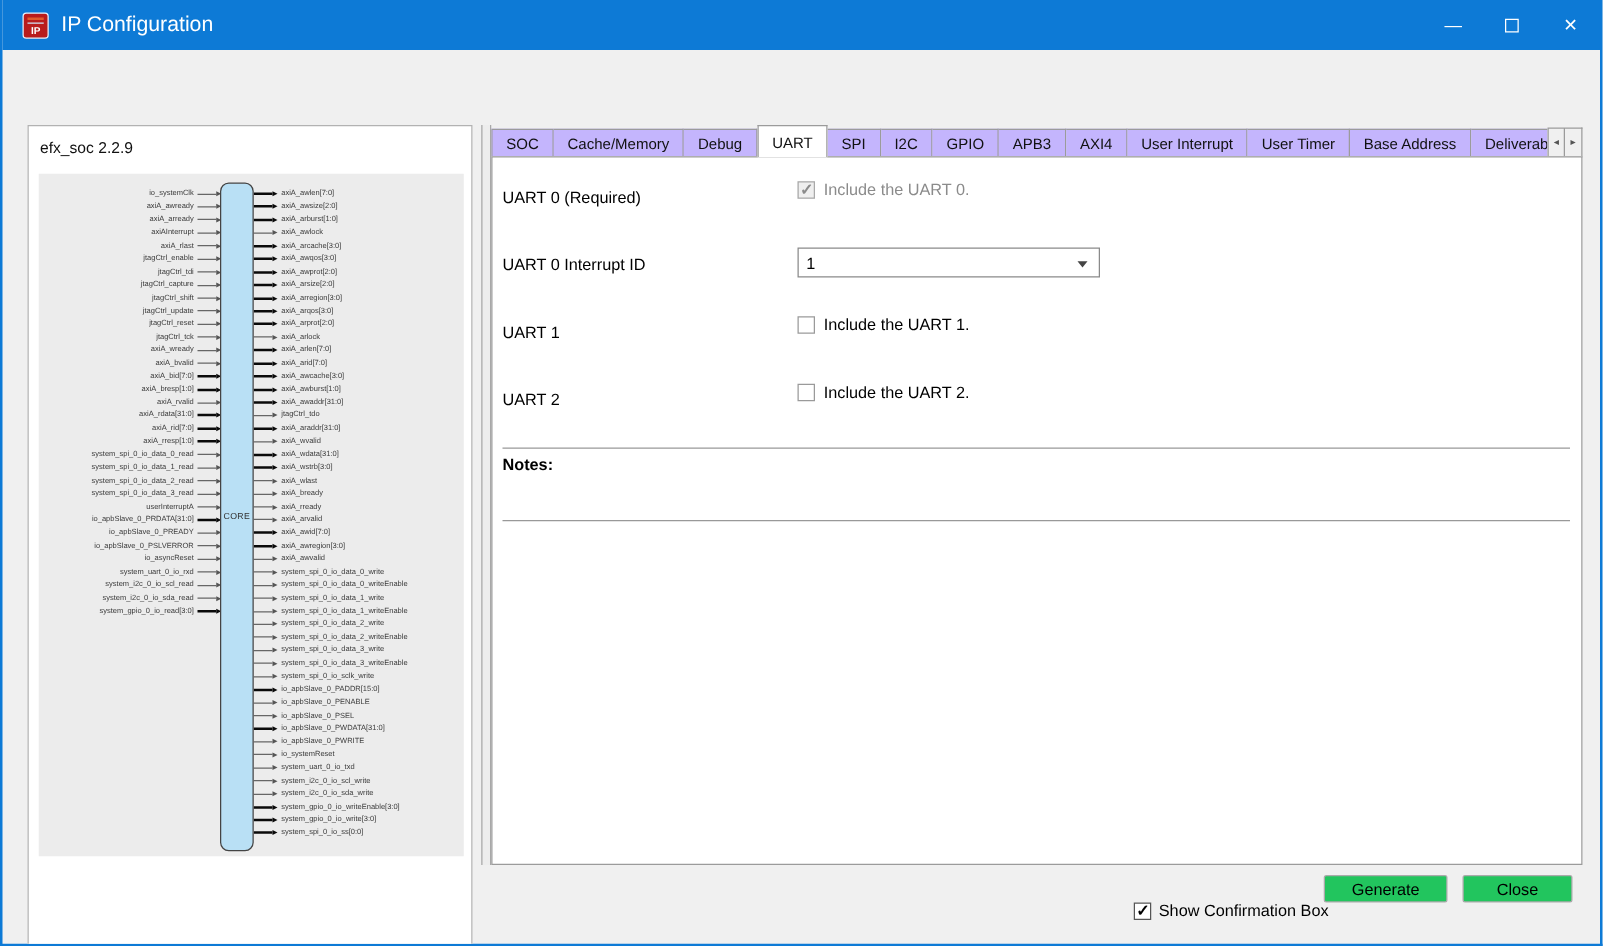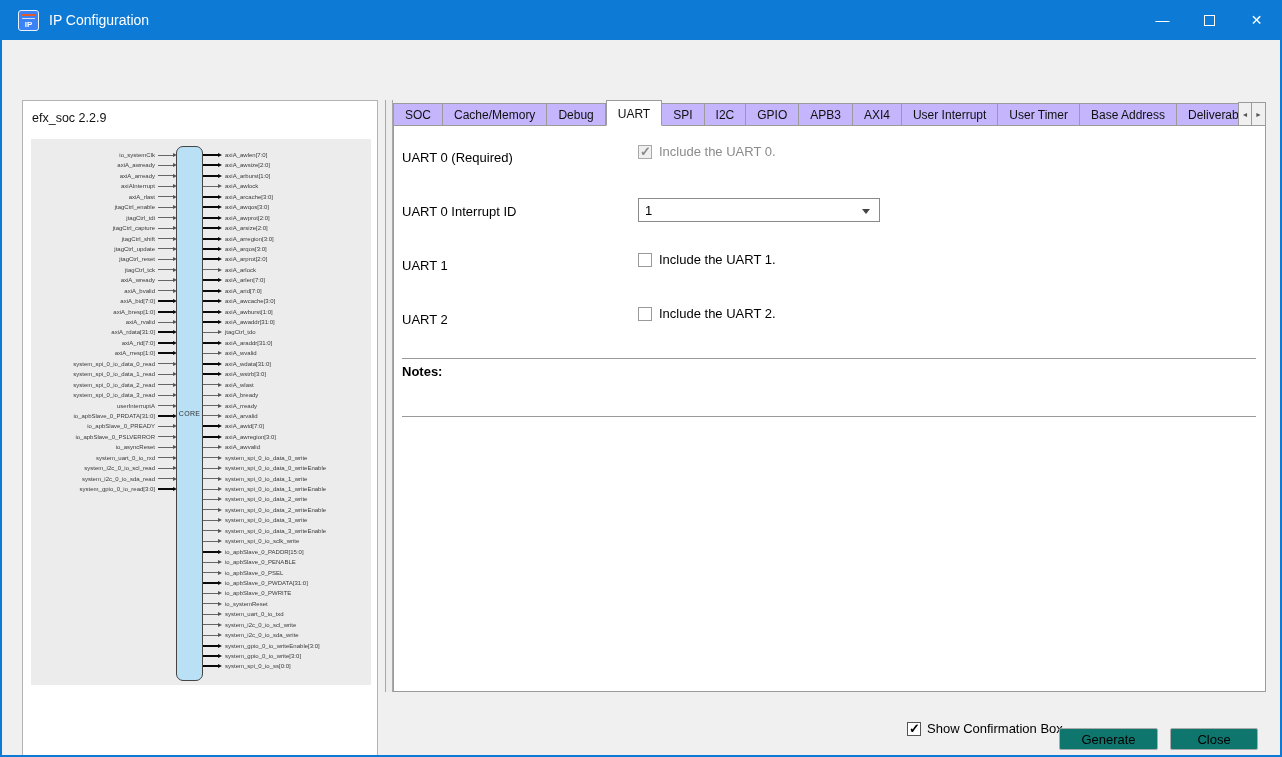--- a/index.html
+++ b/index.html
@@ -3,26 +3,26 @@
 <meta charset="utf-8">
 <style>
   * { margin:0; padding:0; box-sizing:border-box; }
   html,body { width:1282px; height:757px; font-family:"Liberation Sans", sans-serif; }
   .window { position:absolute; inset:0; width:1282px; height:757px; background:#f0f0f0;
             border:2px solid #0d7ad6; border-top:none; overflow:hidden; }
 
   
   .titlebar { position:absolute; left:-2px; top:0; width:1282px; height:40px; background:#0d7ad6;
               display:flex; align-items:center; color:#fff; }
-  .app-icon { width:21px; height:21px; margin:0 10px 0 18px; background:#3b82f6; border:1px solid #e8f2fb;
+  .app-icon { width:21px; height:21px; margin:0 10px 0 18px; background:#b91c1c; border:1px solid #e8f2fb;
               border-radius:3px; position:relative; font-size:8px; color:#fff; font-weight:bold;
               display:flex; align-items:flex-end; justify-content:center; padding-bottom:1px; }
   .app-icon::before { content:""; position:absolute; top:3px; left:3px; right:3px; height:2px; background:#e05a2b; }
   .app-icon::after  { content:""; position:absolute; top:7px; left:3px; right:3px; height:1px; background:#cfe3f5; }
-  .title-text { font-size:14px; }
+  .title-text { font-size:17px; }
   .win-btns { position:absolute; right:2px; top:0; height:40px; display:flex; }
   .win-btn { width:47px; height:40px; display:flex; align-items:center; justify-content:center;
              font-size:14px; color:#fff; cursor:default; }
   .win-btn .sq { width:11px; height:11px; border:1px solid #fff; display:inline-block; }
 
   
   .module-row { position:absolute; left:0; top:40px; width:100%; height:55px; }
   .module-label { position:absolute; left:32px; top:20px; font-size:13px; color:#1a1a1a; }
   .module-input { position:absolute; left:120px; top:15px; width:1056px; height:24px; background:#fff;
                   border:1px solid #8a8a8a; font-size:13px; padding-left:5px; color:#000;
@@ -93,21 +93,21 @@
   
   .notes-hr { position:absolute; left:8px; width:854px; border-top:1px solid #999; }
   .notes-title { position:absolute; left:8px; font-size:13px; font-weight:bold; color:#000; }
   .note-item { position:absolute; left:36px; font-size:13px; color:#000; }
   .note-item b { font-weight:bold; }
 
   
   .footer-cb { position:absolute; left:905px; top:721px; display:flex; align-items:center;
                font-size:13px; color:#000; }
   .footer-cb .cb { border-color:#555; margin-right:6px; }
-  .btn { position:absolute; top:728px; height:22px; background:#0f766e; border:1px solid #aaa;
+  .btn { position:absolute; top:700px; height:22px; background:#22c55e; border:1px solid #aaa;
          border-radius:2px; font-size:13px; color:#000; display:flex; align-items:center;
          justify-content:center; font-family:"Liberation Sans", sans-serif; }
   .btn-generate { left:1057px; width:99px; }
   .btn-close { left:1168px; width:88px; }
 </style>
 </head>
 <body>
 
 <div class="window">
 

